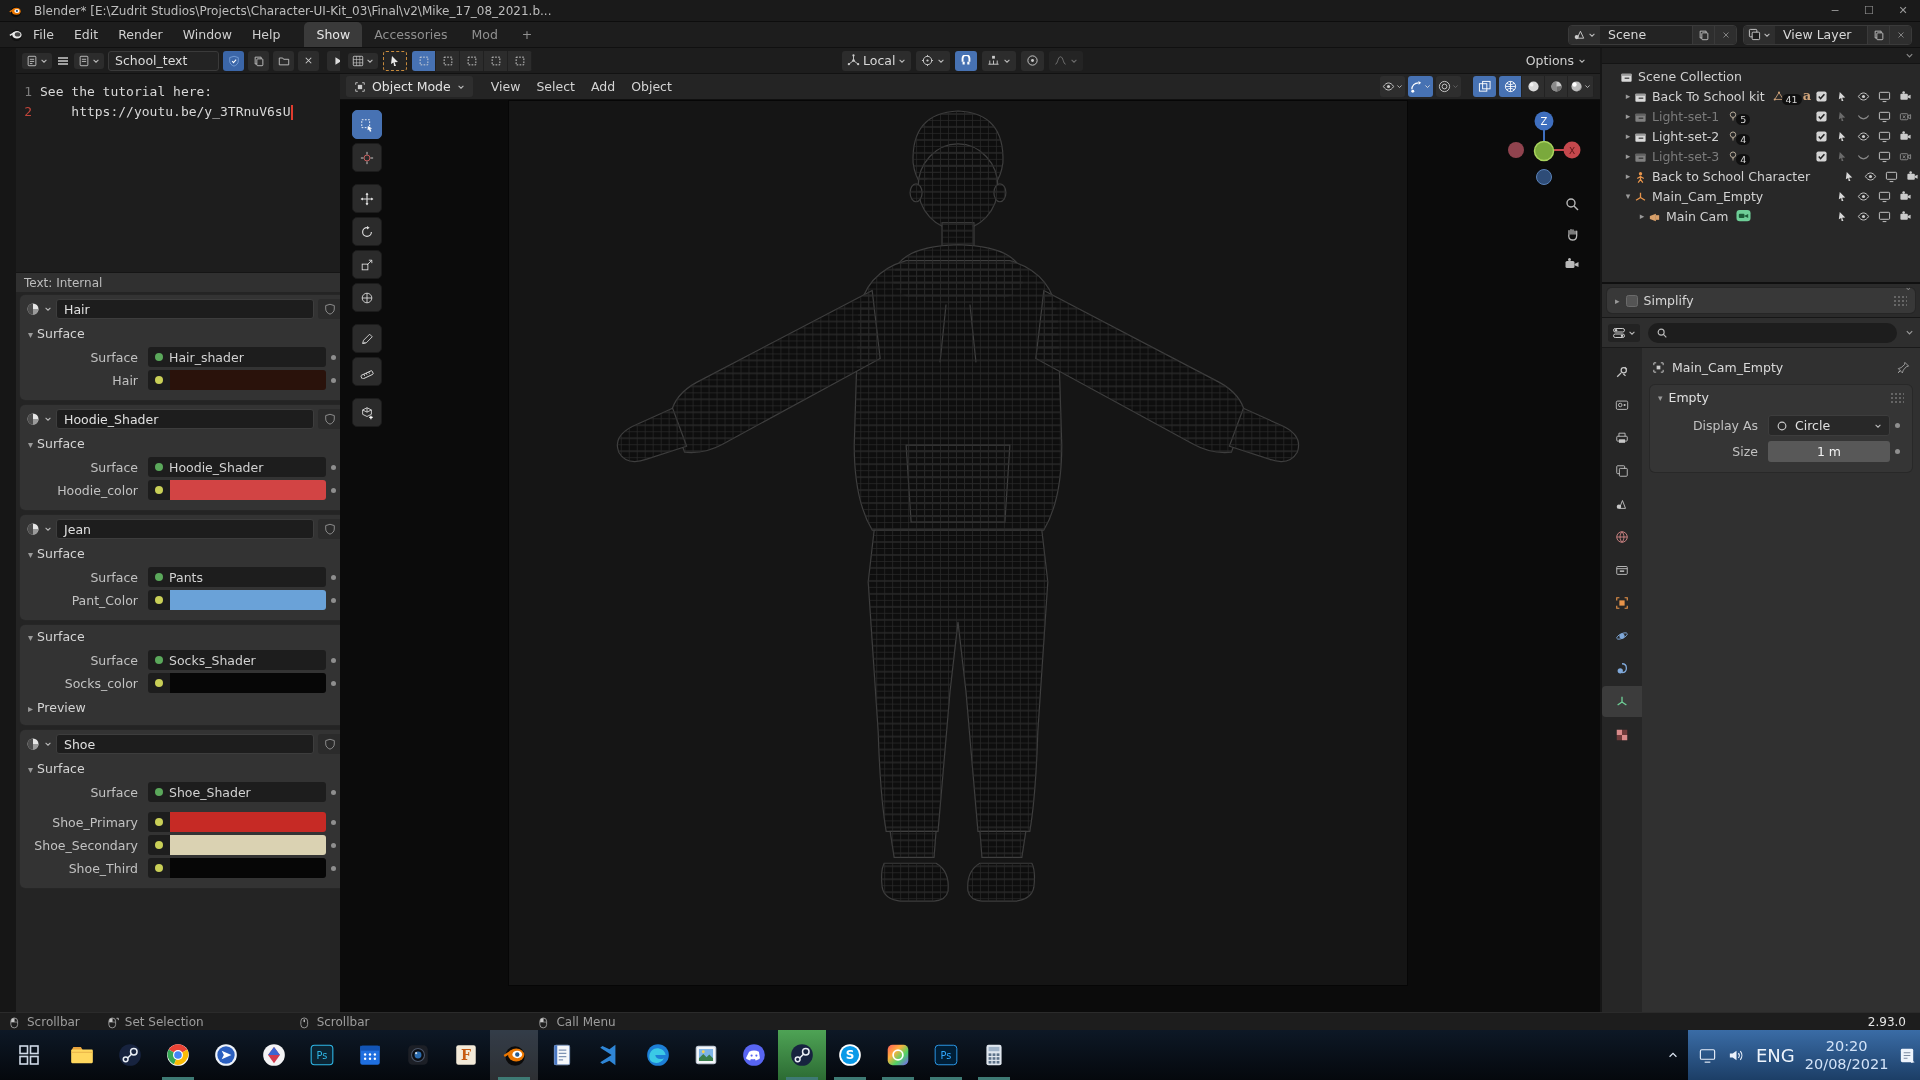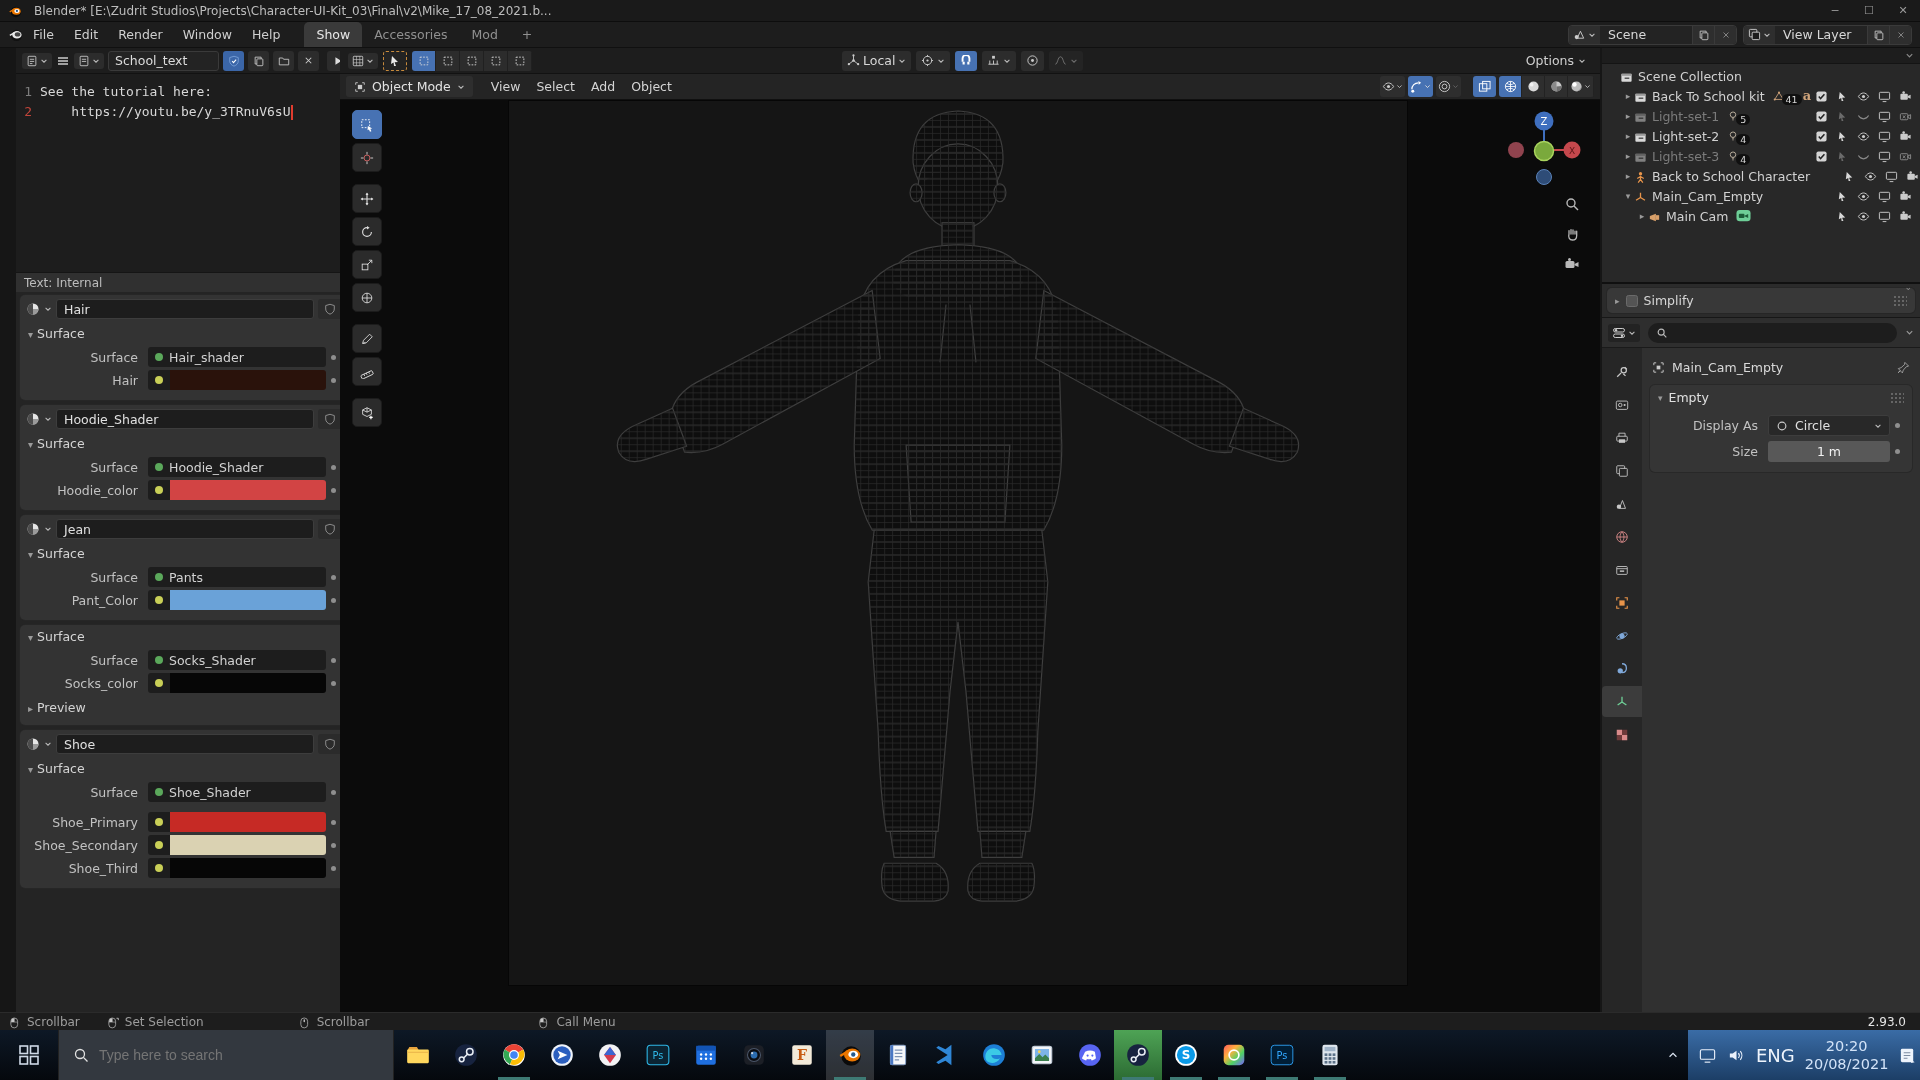--- a/index.html
+++ b/index.html
@@ -1622,29 +1622,20 @@
           <svg viewBox="0 0 22 22" width="22">
             <g fill="none" stroke="#cfd9e6" stroke-width="1.6">
               <rect x="2" y="2" width="7.5" height="7.5"></rect>
               <rect x="12.5" y="2" width="7.5" height="7.5"></rect>
               <rect x="2" y="12.5" width="7.5" height="7.5"></rect>
               <rect x="12.5" y="12.5" width="7.5" height="7.5"></rect>
             </g>
           </svg>
         </span>
     </span>
-    <div class="tb-search">
-      <span class="icn">
-          <svg viewBox="0 0 16 16" width="16">
-            <circle cx="7" cy="7" r="4.5" stroke="#e2e2e2" fill="none" stroke-width="1.3"></circle>
-            <path d="M10.4 10.4 14.5 14.5" stroke="#e2e2e2" stroke-width="1.3"></path>
-          </svg>
-        </span>
-      <input placeholder="Type here to search" style="">
-    </div>
     <div id="taskApps" style="display:flex">
         <div class="task-tile">
           <span class="icn ">
             <svg viewBox="0 0 24 24" width="26">
               <path d="M2 8l2-3.5h7l2 3.5" fill="#e8a33d"></path>
               <rect x="2" y="7" width="20" height="12.5" rx="1" fill="#ffd75e"></rect>
               <path d="M2 9.5h20" stroke="#eab54a"></path>
             </svg>
           </span>
         </div>

